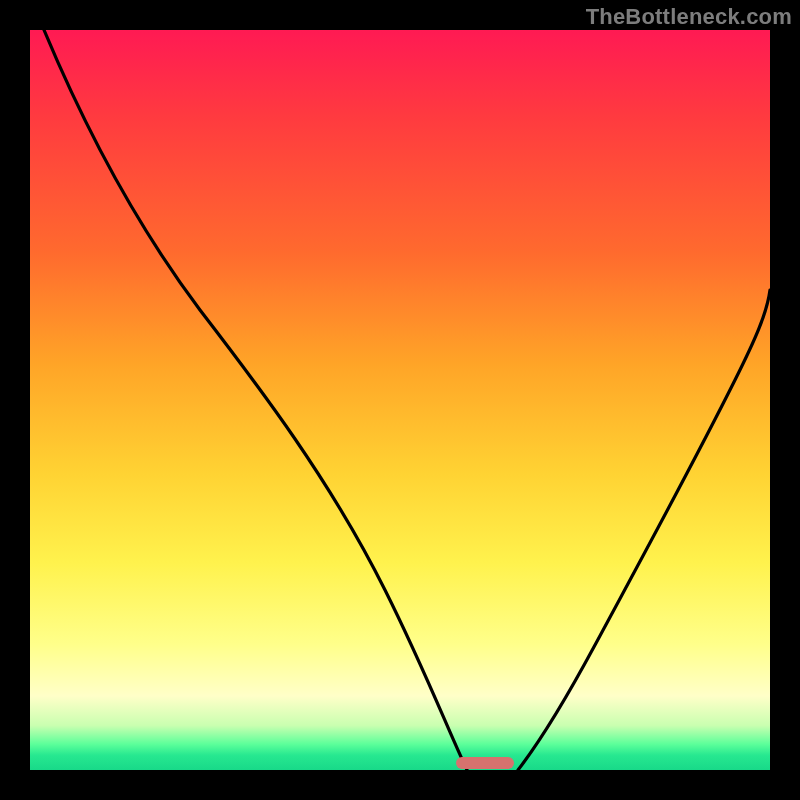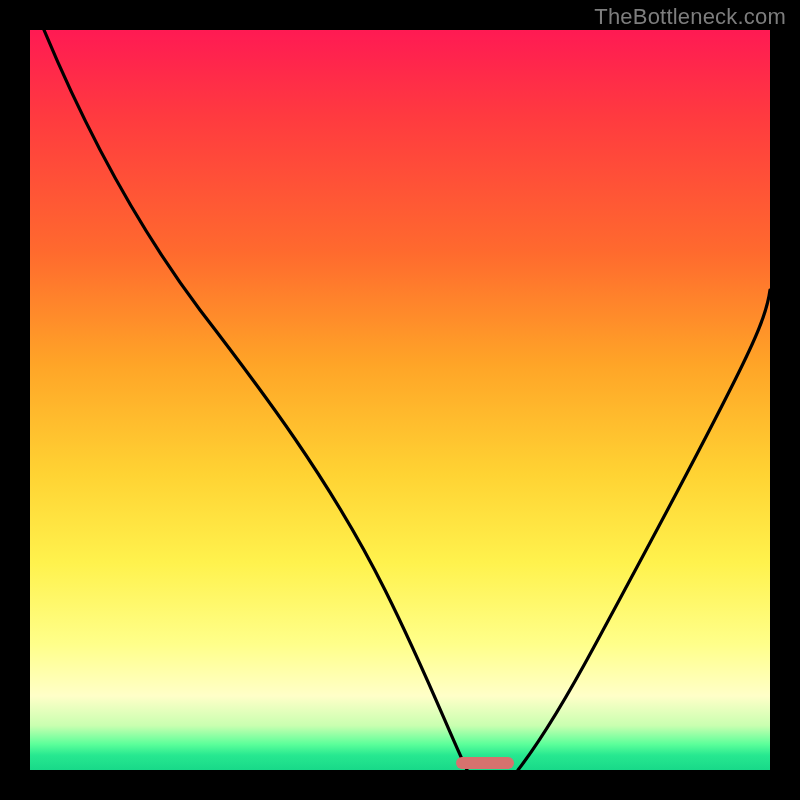--- a/index.html
+++ b/index.html
@@ -38,25 +38,26 @@
       #ffffc8 90%,
       #c9ffb0 94%,
       #5cff9a 96.5%,
       #27e890 98%,
       #18d989 100%
     );
   }
   .watermark {
     position: absolute;
     top: 4px;
-    right: 14px;
+    right: 8px;
     color: #7d7d7d;
     font-size: 22px;
     letter-spacing: 0.2px;
     user-select: none;
+    font-weight: bold;
   }
   svg.curve {
     position: absolute;
     left: 0;
     top: 0;
     width: 740px;
     height: 740px;
   }
   .bottom-marker {
     position: absolute;

